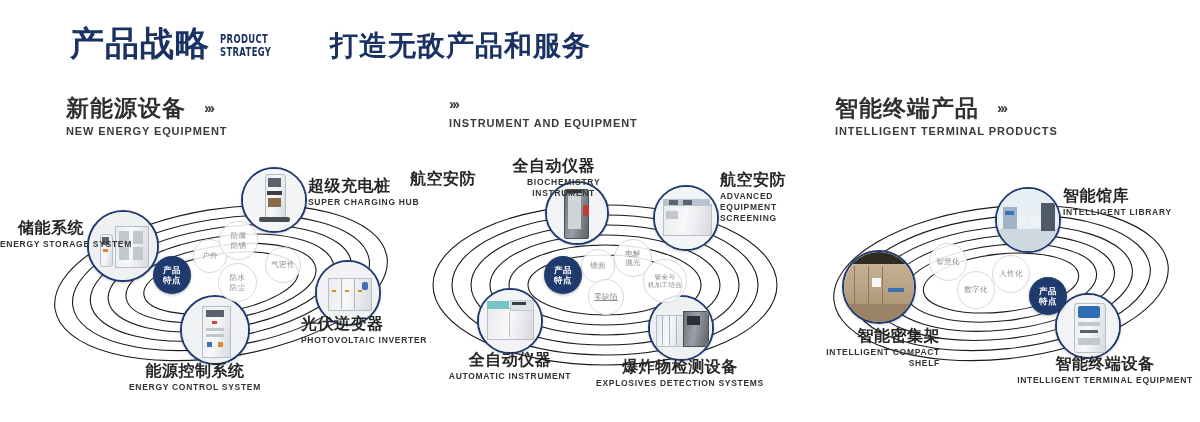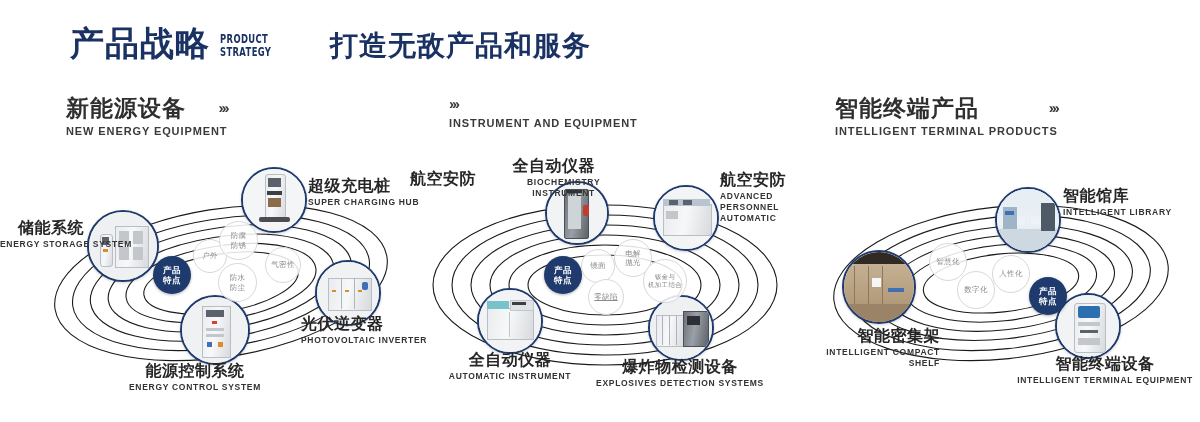--- a/index.html
+++ b/index.html
@@ -31,21 +31,21 @@
   .hd-en span{display:block;}
   .hd-sub{
     position:absolute;left:330px;top:32px;
     font-size:28px;font-weight:bold;color:#1a3263;letter-spacing:1px;line-height:1;
   }
 
   
   .sect-head{position:absolute;}
   .sect-cn{
     font-size:23px;font-weight:bold;color:#2f2f2f;letter-spacing:1px;
-    line-height:1.05;display:flex;align-items:center;gap:10px;white-space:nowrap;justify-content:space-between;
+    line-height:1.05;display:flex;align-items:center;gap:18px;white-space:nowrap;
   }
   .arrows{font-size:15px;color:#3a3a3a;letter-spacing:-2px;font-weight:bold;}
   .sect-en{
     margin-top:5px;font-size:11px;color:#3a3a3a;letter-spacing:.9px;
     font-weight:bold;white-space:nowrap;
   }
 
   
   .cluster{position:absolute;width:400px;height:250px;}
   .rings{position:absolute;left:0;top:0;width:400px;height:250px;}
@@ -259,21 +259,21 @@
       <div class="ph" style="background:#f3f4f5;">
         <div class="dev cab" style="left:8px;top:17px;width:47px;height:30px;"></div>
         <div class="dev" style="left:8px;top:12px;width:47px;height:7px;background:#b8c4d2;"></div>
         <div class="dev scr" style="left:14px;top:13px;width:9px;height:5px;"></div>
         <div class="dev scr" style="left:28px;top:13px;width:9px;height:5px;"></div>
         <div class="dev ln" style="left:11px;top:24px;width:12px;height:8px;"></div>
       </div>
     </div>
     <div class="nlabel" style="left:315px;top:16px;">
       <div class="cn">航空安防</div>
-      <div class="en" style="white-space:normal;width:88px;">ADVANCED PERSONNEL AUTOMATIC</div>
+      <div class="en" style="white-space:normal;width:88px;">ADVANCED EQUIPMENT SCREENING</div>
     </div>
 
     <div class="node" style="left:243px;top:140px;width:62px;height:62px;">
       <div class="ph" style="background:#eef0f2;">
         <div class="dev cab" style="left:6px;top:18px;width:27px;height:30px;"></div>
         <div class="dev" style="left:12px;top:18px;width:1px;height:30px;background:#aeb3b9;"></div>
         <div class="dev" style="left:19px;top:18px;width:1px;height:30px;background:#aeb3b9;"></div>
         <div class="dev" style="left:26px;top:18px;width:1px;height:30px;background:#aeb3b9;"></div>
         <div class="dev cab-dark" style="left:33px;top:14px;width:24px;height:34px;"></div>
         <div class="dev" style="left:37px;top:19px;width:13px;height:9px;background:#2c3036;"></div>

